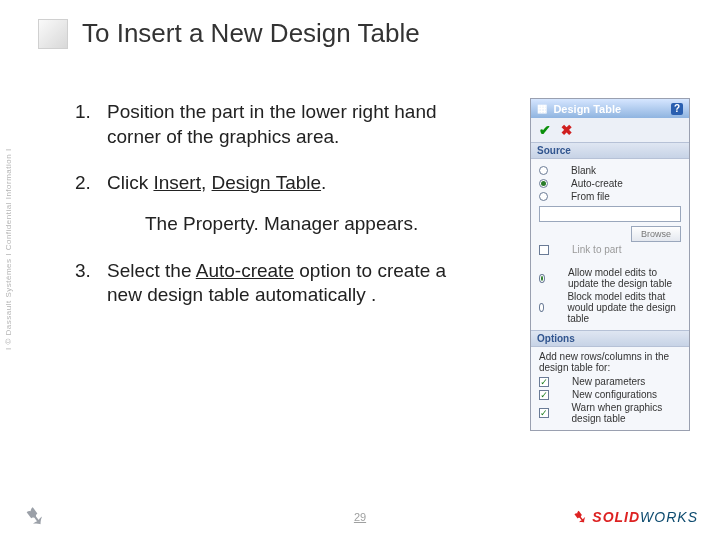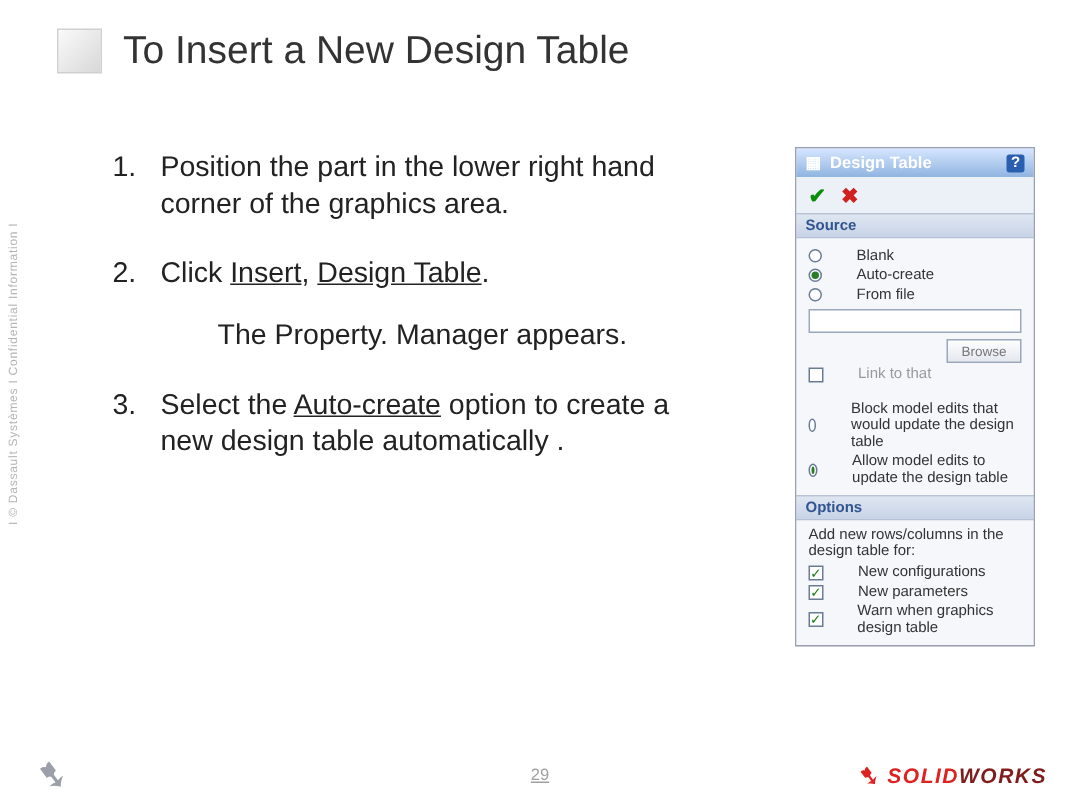--- a/index.html
+++ b/index.html
@@ -100,21 +100,21 @@
     position:absolute; left:0; right:0; bottom:8px;
     display:flex; align-items:center; justify-content:space-between;
     padding:0 22px;
   }
   .ds-logo { font-size:26px; color:#9ba0a8; font-style:italic; font-weight:bold; }
   .pagenum { font-size:11px; color:#9fa0a0; position:absolute; left:50%; transform:translateX(-50%);text-decoration:underline; }
   .sw-logo { color:#d22; font-weight:bold; font-style:italic; font-size:14px;
              display:flex; align-items:center; gap:6px; }
   .sw-glyph { color:#d22; font-size:18px; }
   .sw-word { letter-spacing:1px; }
-  .sw-light { color:#7f1d1d; font-weight:bold; }
+  .sw-light { color:#0c4a6e; font-weight:normal; }
 </style>
 </head>
 <body>
 
 <div class="title-row">
   <div class="title-cube"></div>
   <h1 class="title">To Insert a New Design Table</h1>
 </div>
 
 <div class="content">
@@ -163,45 +163,45 @@
     <div class="radio-row">
       <span class="radio"></span>
       <span>From file</span>
     </div>
     <div class="field"></div>
     <div class="browse-row">
       <div class="browse-btn">Browse</div>
     </div>
     <div class="check-row muted">
       <span class="chk"></span>
-      <span>Link to that</span>
+      <span>Link to part</span>
     </div>
   </div>
 
   <div class="pm-section-body">
+    <div class="radio-row">
+      <span class="radio sel"></span>
+      <span>Allow model edits to update the design table</span>
+    </div>
     <div class="radio-row">
       <span class="radio"></span>
       <span>Block model edits that would update the design table</span>
-    </div>
-    <div class="radio-row">
-      <span class="radio sel"></span>
-      <span>Allow model edits to update the design table</span>
     </div>
   </div>
 
   <div class="pm-section-head">Options</div>
   <div class="pm-section-body">
     <div style="margin-bottom:3px;">Add new rows/columns in the design table for:</div>
     <div class="check-row">
       <span class="chk on"></span>
-      <span>New configurations</span>
+      <span>New parameters</span>
     </div>
     <div class="check-row">
       <span class="chk on"></span>
-      <span>New parameters</span>
+      <span>New configurations</span>
     </div>
     <div class="check-row">
       <span class="chk on"></span>
       <span>Warn when graphics design table</span>
     </div>
   </div>
 </div>
 
 <div class="footer">
   <div class="ds-logo">➷</div>

